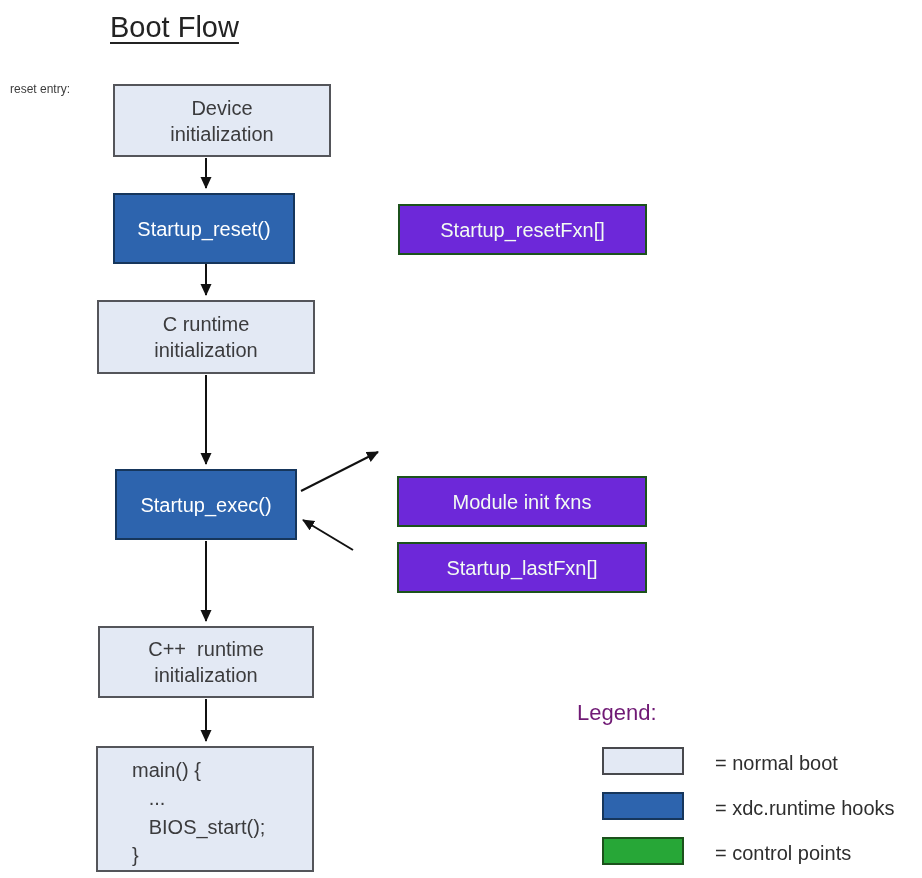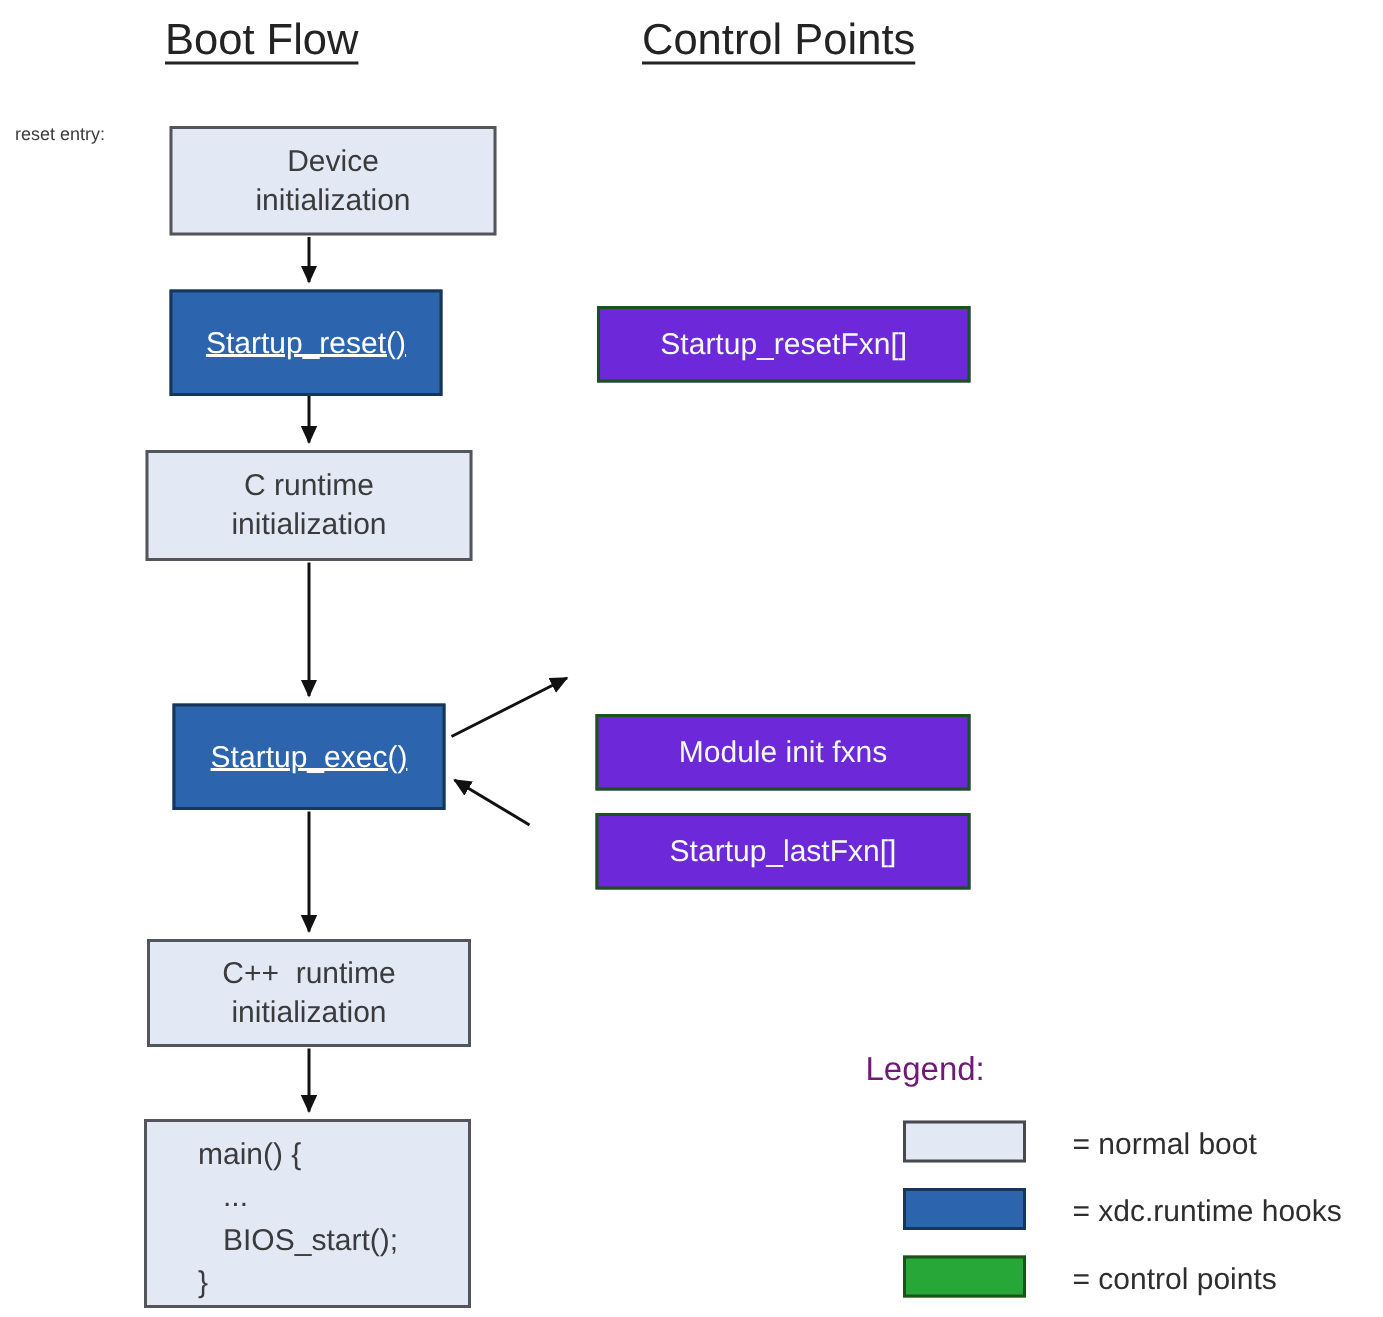--- a/index.html
+++ b/index.html
@@ -39,21 +39,20 @@
   }
   .node.normal {
     background: #e3e9f4;
     border: 2px solid #54555a;
     color: #3b3b3d;
   }
   .node.hook {
     background: #2d64ae;
     border: 2px solid #16365c;
     color: #ffffff;
-    text-decoration: underline;
   }
   .node.ctrl {
     background: #6d28d9;
     border: 2px solid #1c521c;
     color: #f2fbf2;
   }
   .node.code {
     justify-content: flex-start;
     align-items: flex-start;
     text-align: left;
@@ -93,21 +92,20 @@
     color: #2e2e2e;
     white-space: nowrap;
   }
 </style>
 </head>
 <body>
 
 <div class="canvas">
 
   <div class="col-title" style="left:110px; top:11px;">Boot Flow</div>
-  <div class="col-title" style="left:428px; top:11px;">Control Points</div>
 
   <div class="small-note" style="left:10px; top:82px;">reset entry:</div>
 
   <svg class="arrows" viewBox="0 0 922 878">
     <defs>
       <marker id="tri" markerUnits="userSpaceOnUse" markerWidth="14" markerHeight="12" refX="11" refY="5.5" orient="auto">
         <path d="M0,0 L12,5.5 L0,11 Z" fill="#111111"></path>
       </marker>
     </defs>
     <line x1="206" y1="158" x2="206" y2="188" stroke="#111111" stroke-width="2" marker-end="url(#tri)"></line>

